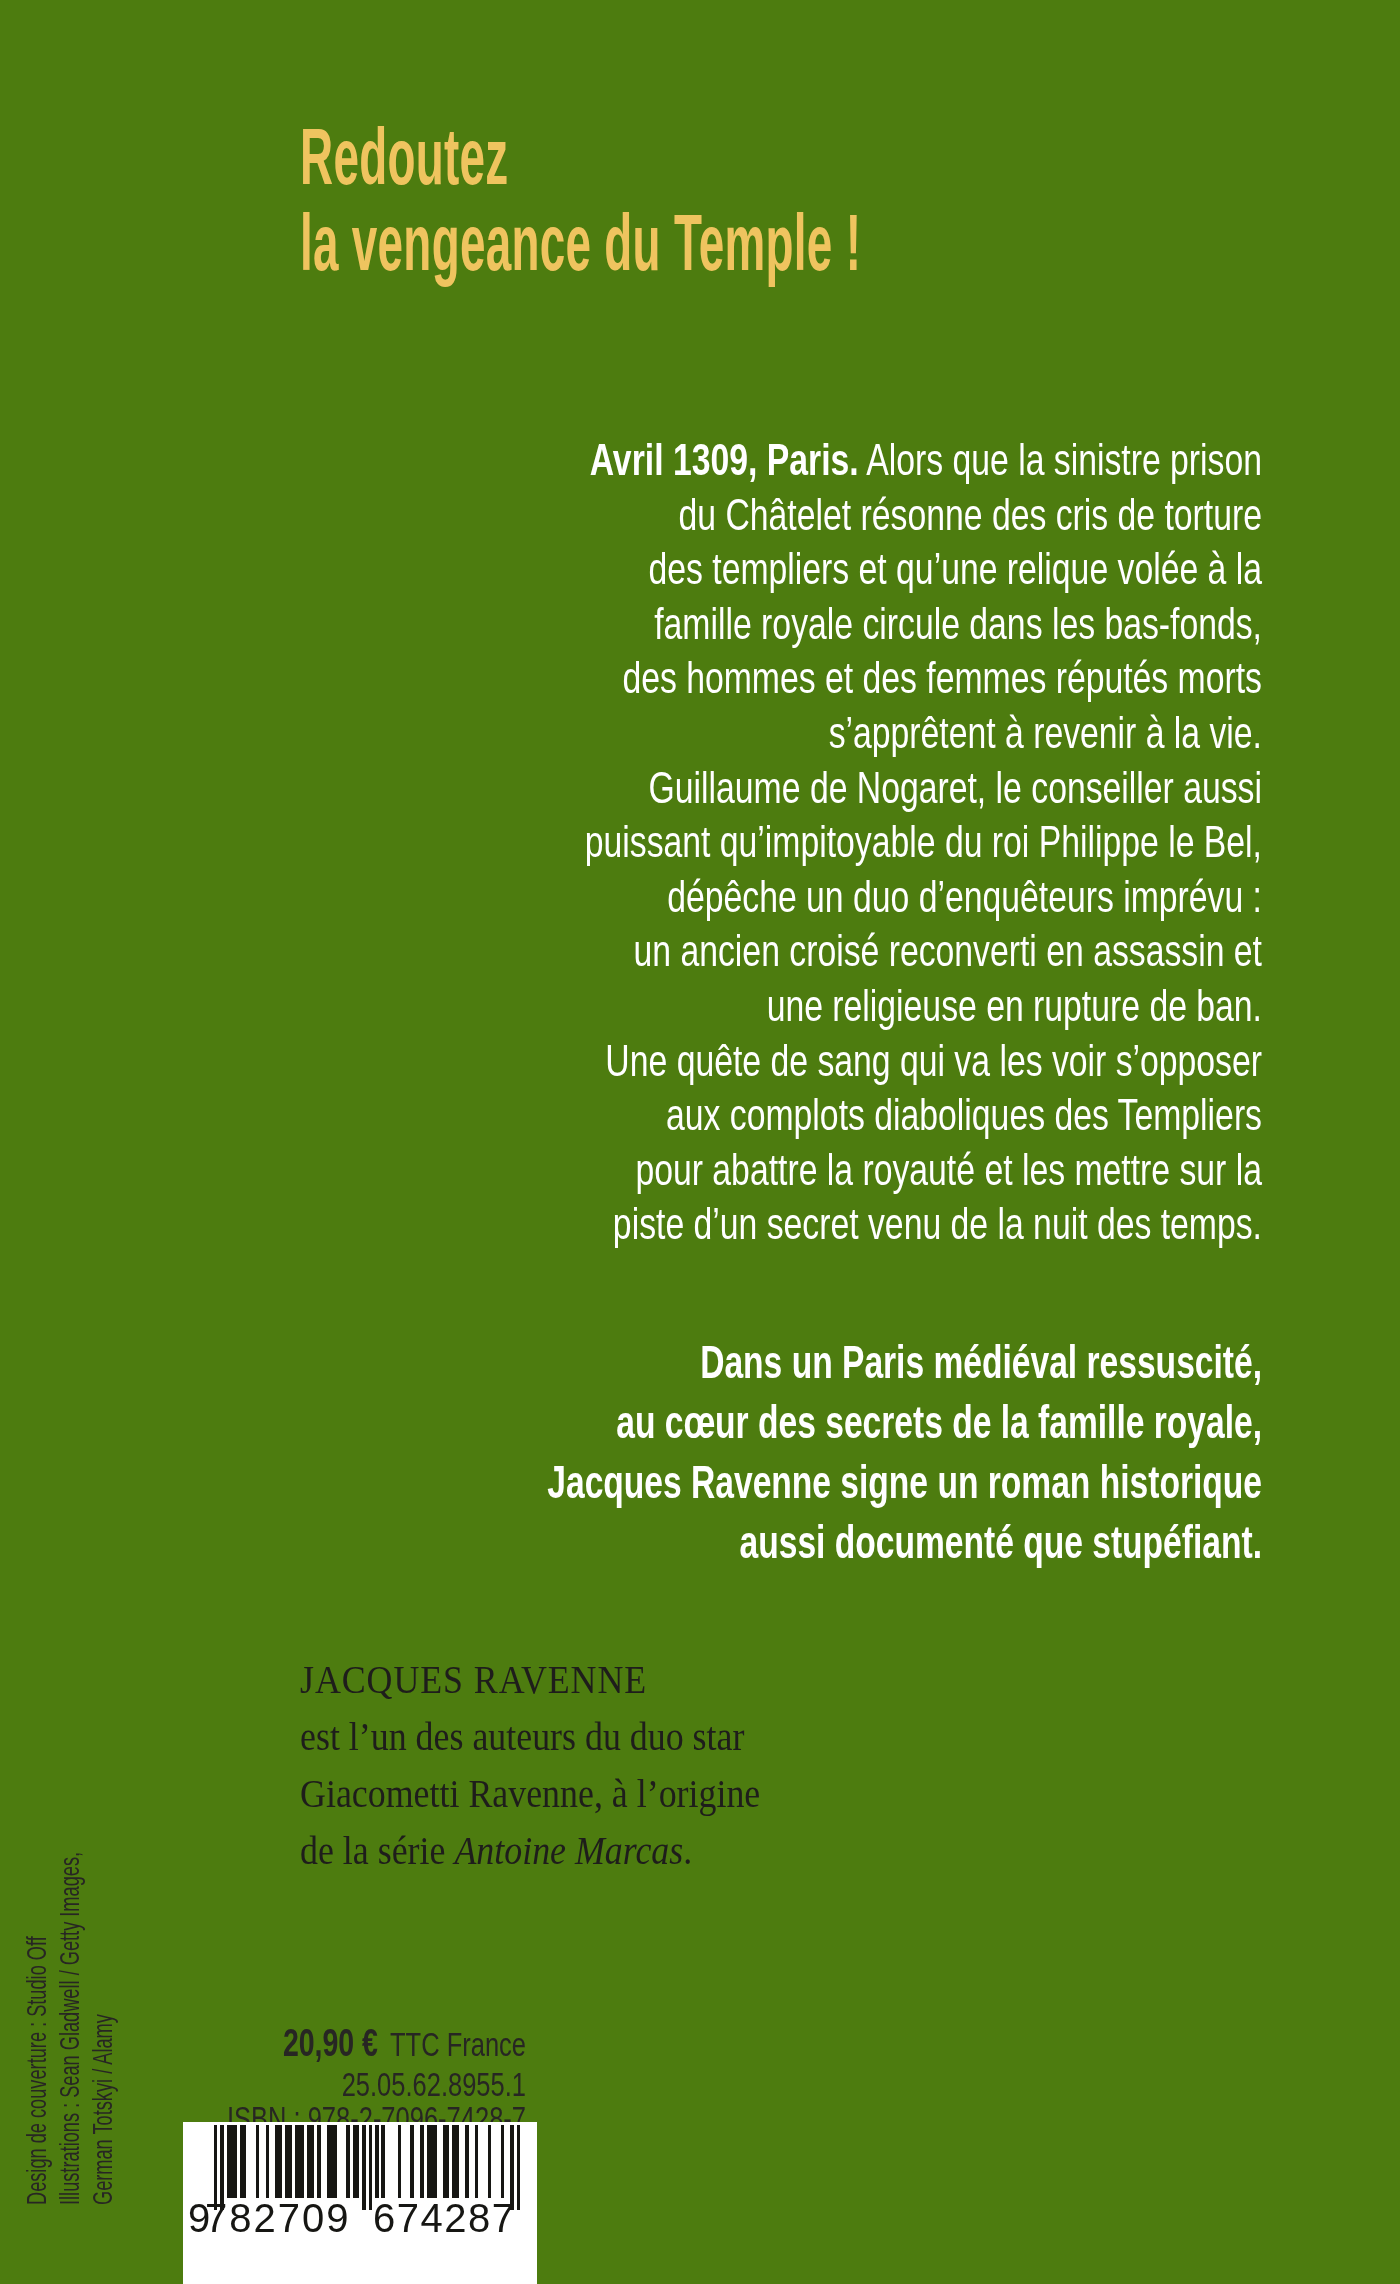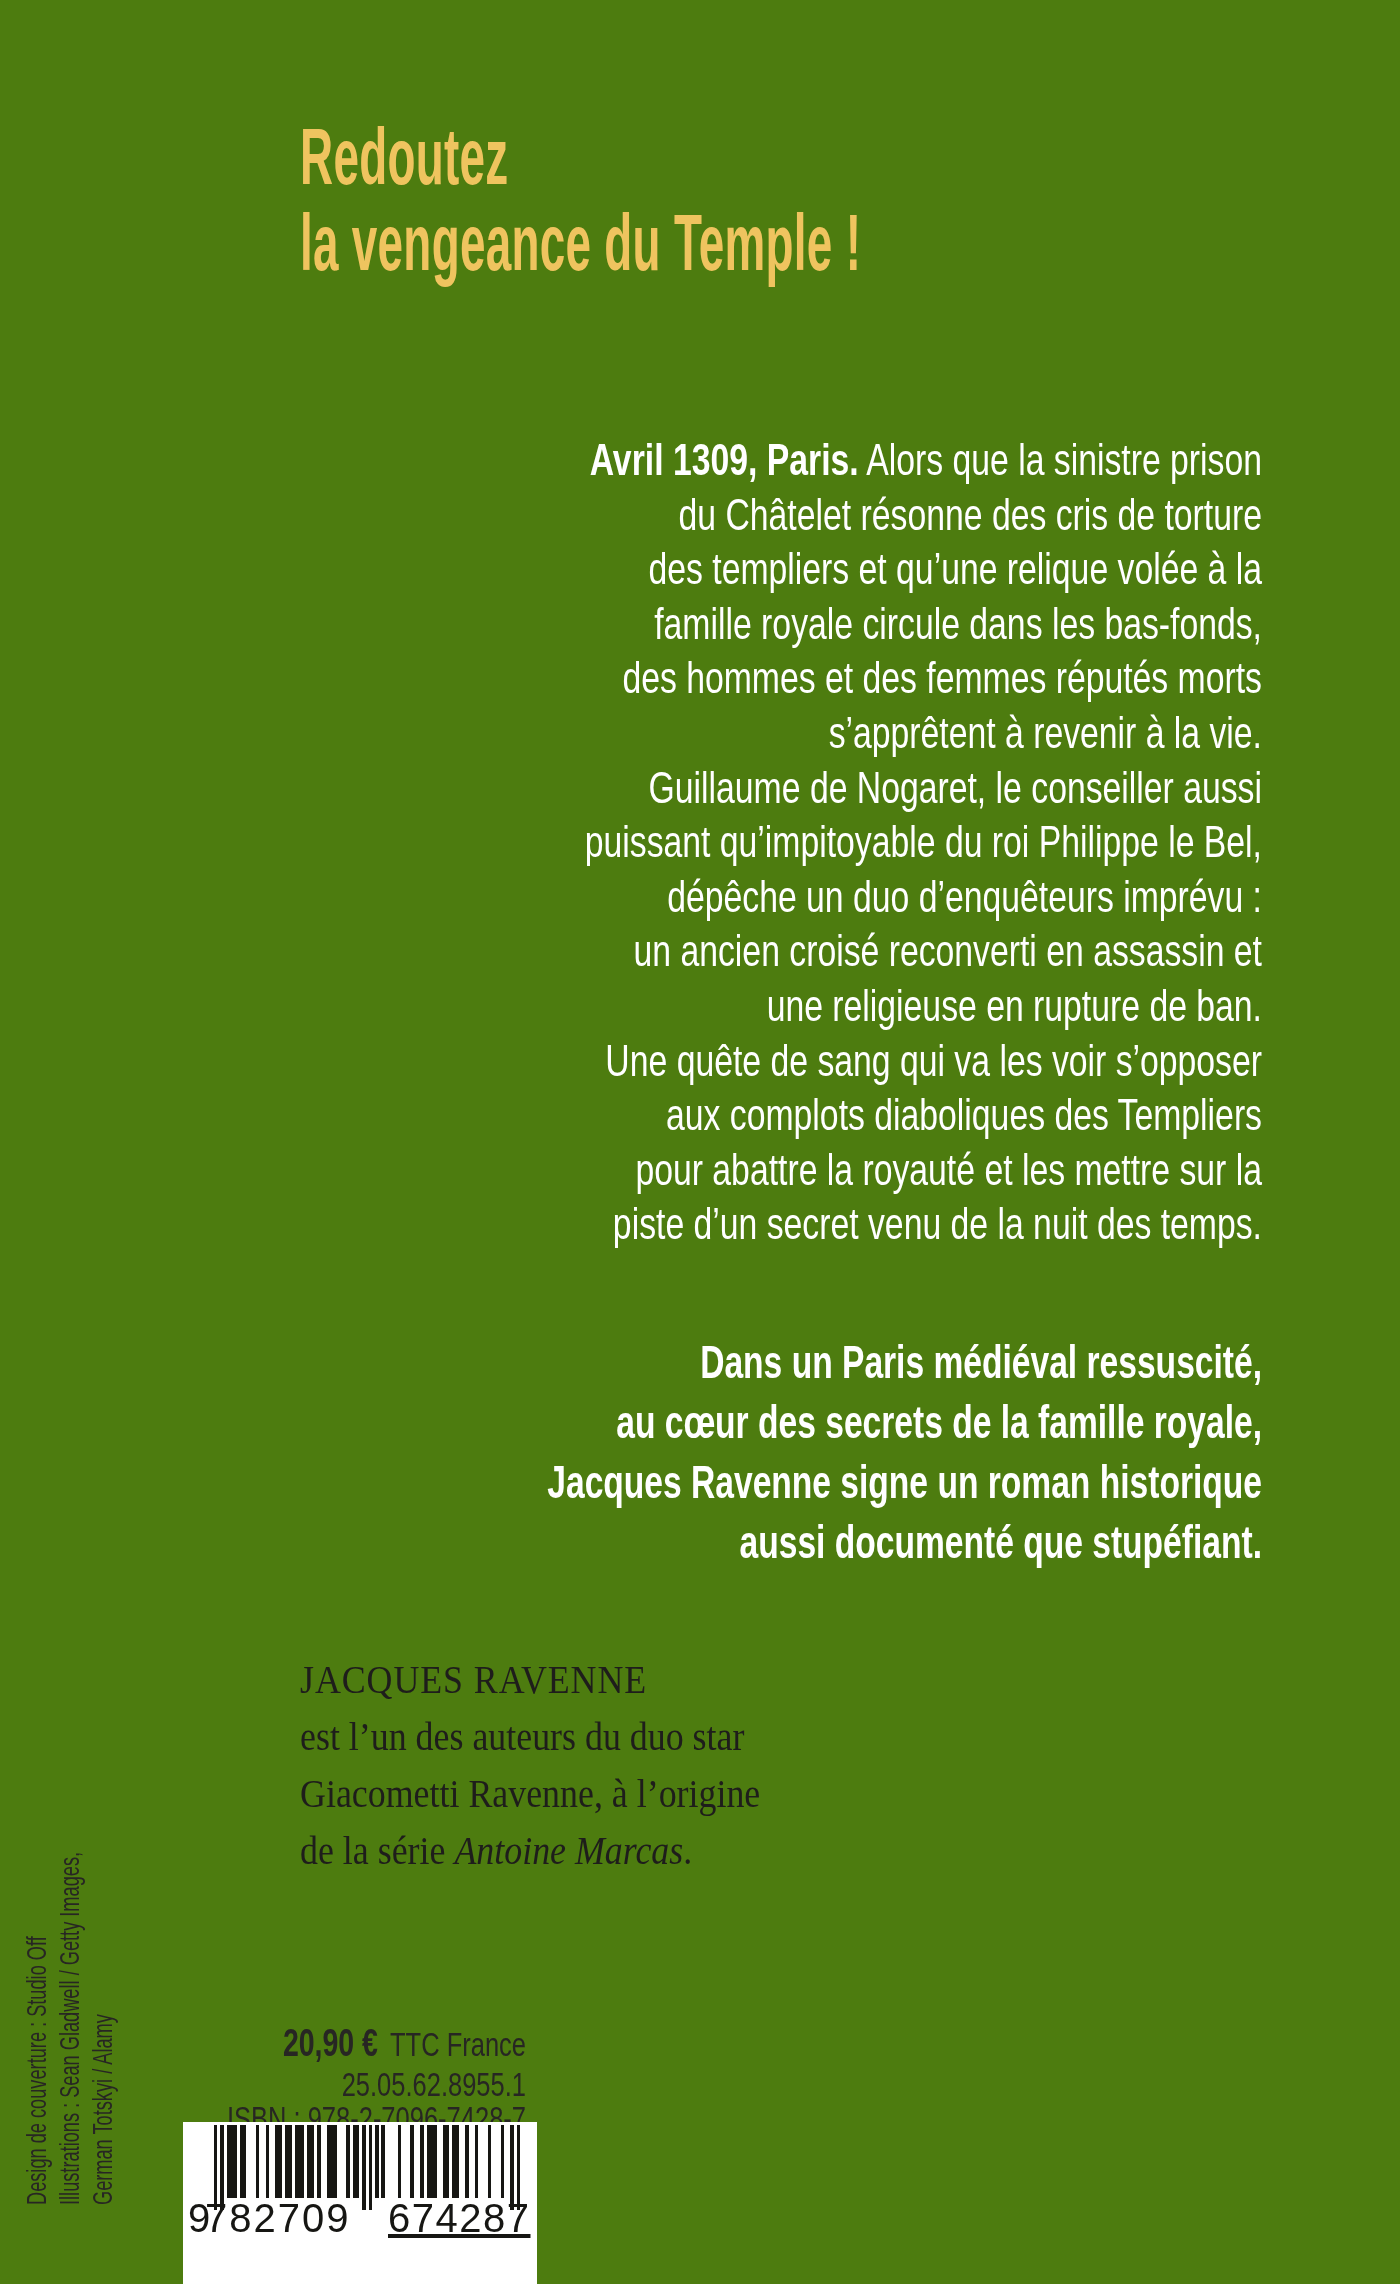--- a/index.html
+++ b/index.html
@@ -54,21 +54,21 @@
   .barcode{
     position:absolute;left:183px;top:2122px;width:354px;height:162px;
     background:#FFFFFF;
   }
   .barcode svg{position:absolute;left:31px;top:3px;display:block;}
   .bc-digits{position:absolute;left:0;top:74px;width:100%;height:44px;
     color:#161613;font-size:40px;line-height:44px;}
   .bc-digits span{position:absolute;top:0;}
   .bc-9{left:5px;}
   .bc-left{left:22px;letter-spacing:2px;}
-  .bc-right{left:205px;letter-spacing:1.5px;text-decoration:underline;}
+  .bc-right{left:190px;letter-spacing:1.5px;}
   
   .credits{
     position:absolute;left:20px;top:2205px;
     color:#272623;font-size:28px;line-height:33px;white-space:nowrap;
     transform:rotate(-90deg) scaleX(0.65);transform-origin:0 0;
   }
 </style>
 </head>
 <body>
 

